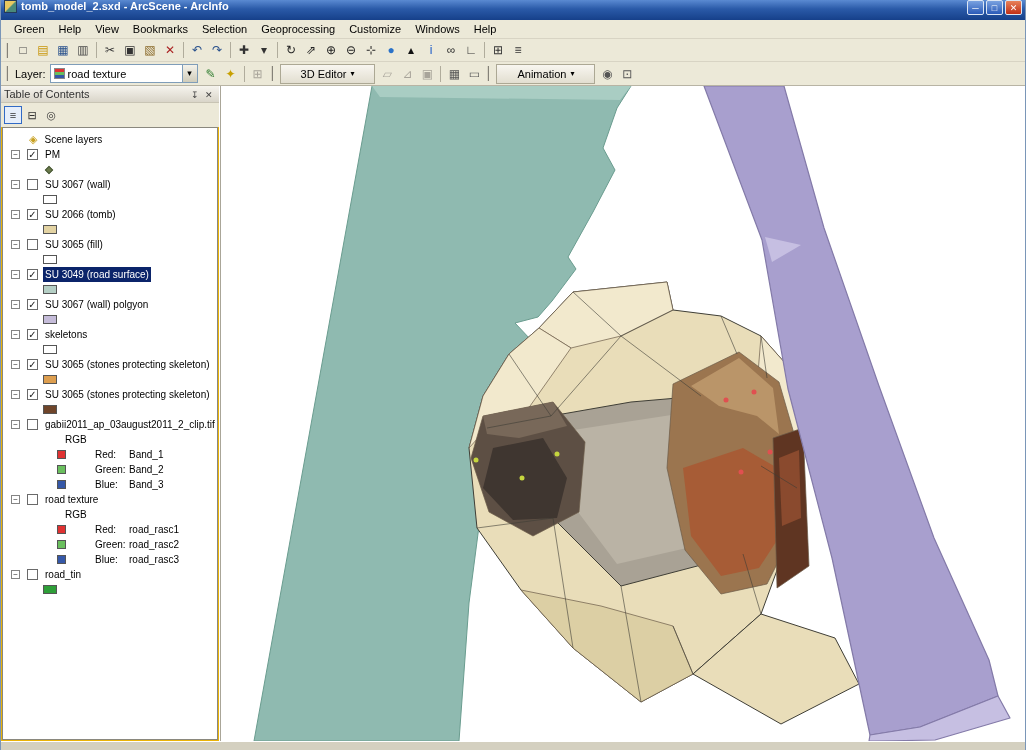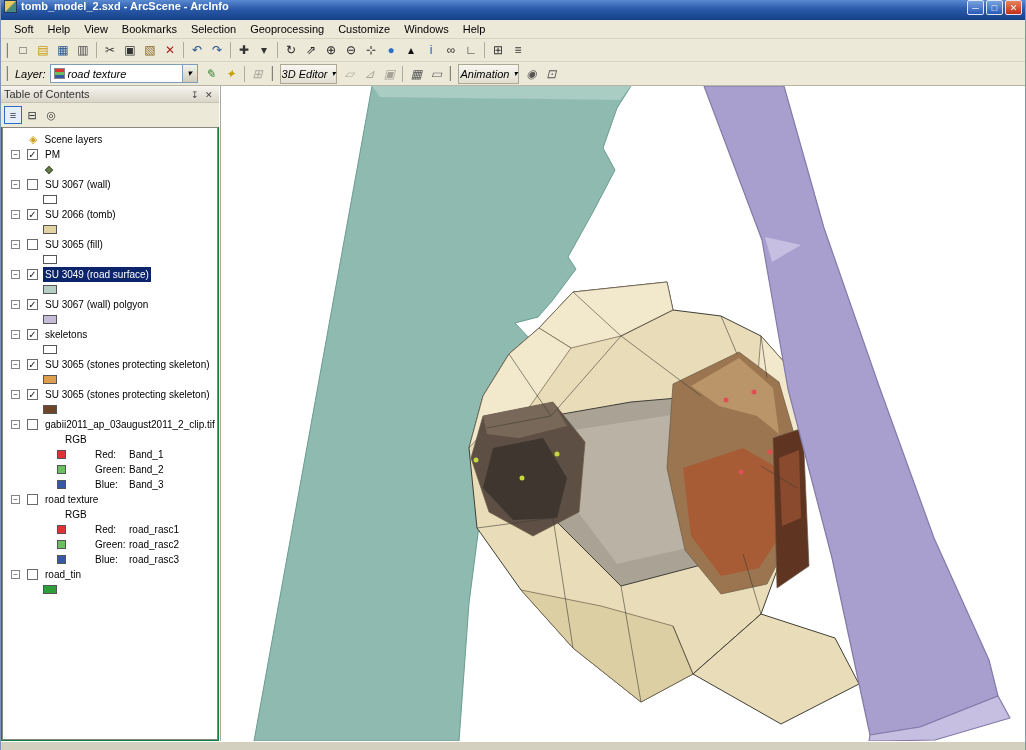--- a/index.html
+++ b/index.html
@@ -20,43 +20,43 @@
   .win-btn.close { background:linear-gradient(180deg,#e8825a,#c03018); }
 
   
   .menubar { height:19px; display:flex; align-items:center; padding-left:6px;
              background:#ece9d8; border-bottom:1px solid #d8d4c4; font-size:11px; }
   .menu-item { padding:2px 7px; color:#000; cursor:default; }
 
   
   .toolbar { display:flex; align-items:center; background:#ece9d8; padding:1px 2px; }
   .row1 { height:23px; border-bottom:1px solid #d8d4c4; }
-  .row2 { height:24px; border-bottom:1px solid #b8b4a4;font-style:italic; }
+  .row2 { height:24px; border-bottom:1px solid #b8b4a4; }
   .grip { width:4px; height:15px; margin:0 3px; border-left:2px ridge #d8d4c4; }
   .tbsep { width:1px; height:16px; background:#b0ac9c; margin:0 3px; }
   .tbtn { width:18px; height:18px; margin:0 1px; text-align:center; font-size:12px; line-height:17px;
           border:1px solid transparent; cursor:default; }
   .tbtn.disabled { color:#a8a49a !important; }
   .tlabel { font-size:11px; margin:0 4px 0 2px; color:#000; }
   .combo { display:flex; align-items:center; width:148px; height:19px; background:#fff;
            border:1px solid #7f9db9; margin-right:3px; }
   .combo-chip { display:inline-flex; flex-direction:column; width:11px; height:11px; margin:0 3px;
                 border:1px solid #888; }
   .combo-chip span { flex:1; }
   .combo-val { flex:1; font-size:11px; white-space:nowrap; overflow:hidden; }
   .combo-arrow { width:15px; height:17px; font-size:9px; line-height:16px; text-align:center;
                  background:linear-gradient(180deg,#f4f2ea,#d0ccba); border-left:1px solid #7f9db9; }
-  .dropbtn { display:flex; align-items:center; height:20px; padding:0 1px; margin:0 2px;
+  .dropbtn { display:flex; align-items:center; height:20px; padding:0 20px; margin:0 2px;
              font-size:11px; border:1px solid #aca894; background:linear-gradient(180deg,#f8f6f0,#e2ded0);
              cursor:default; }
   .dropbtn .arr { font-size:8px; margin-left:4px; }
 
   
   .bodyrow { display:flex; height:655px; }
-  .toc { width:248px; background:#15803d; display:flex; flex-direction:column; }
+  .toc { width:248px; background:#eab308; display:flex; flex-direction:column; }
   .splitter { width:5px; background:#d4d0c0; border-left:1px solid #fff; border-right:1px solid #aaa698; cursor:col-resize; }
   .viewport { width:809px; height:655px; background:#fff; position:relative; }
 
   .toc-header { height:17px; display:flex; align-items:center; padding:0 3px;
                 background:linear-gradient(180deg,#f6f4ee,#d9d5c9); border-bottom:1px solid #c8c4b4;
                 font-size:11px; color:#333; }
   .toc-header .ttl { flex:1; white-space:nowrap; overflow:hidden; }
   .hbtn { width:14px; height:13px; font-size:9px; line-height:12px; text-align:center; color:#444;
           border:1px solid transparent; cursor:default; }
   .toc-toolbar { height:24px; display:flex; align-items:center; padding:2px 3px; gap:1px;
@@ -107,21 +107,21 @@
     <span class="app-icon"></span>
     <span class="title-text">tomb_model_2.sxd - ArcScene - ArcInfo</span>
     <span class="win-btns">
       <span class="win-btn">─</span>
       <span class="win-btn">□</span>
       <span class="win-btn close">✕</span>
     </span>
   </div>
 
   <div class="menubar">
-      <span class="menu-item">Soft</span>
+      <span class="menu-item">Green</span>
       <span class="menu-item">Help</span>
       <span class="menu-item">View</span>
       <span class="menu-item">Bookmarks</span>
       <span class="menu-item">Selection</span>
       <span class="menu-item">Geoprocessing</span>
       <span class="menu-item">Customize</span>
       <span class="menu-item">Windows</span>
       <span class="menu-item">Help</span>
     </div>
 

